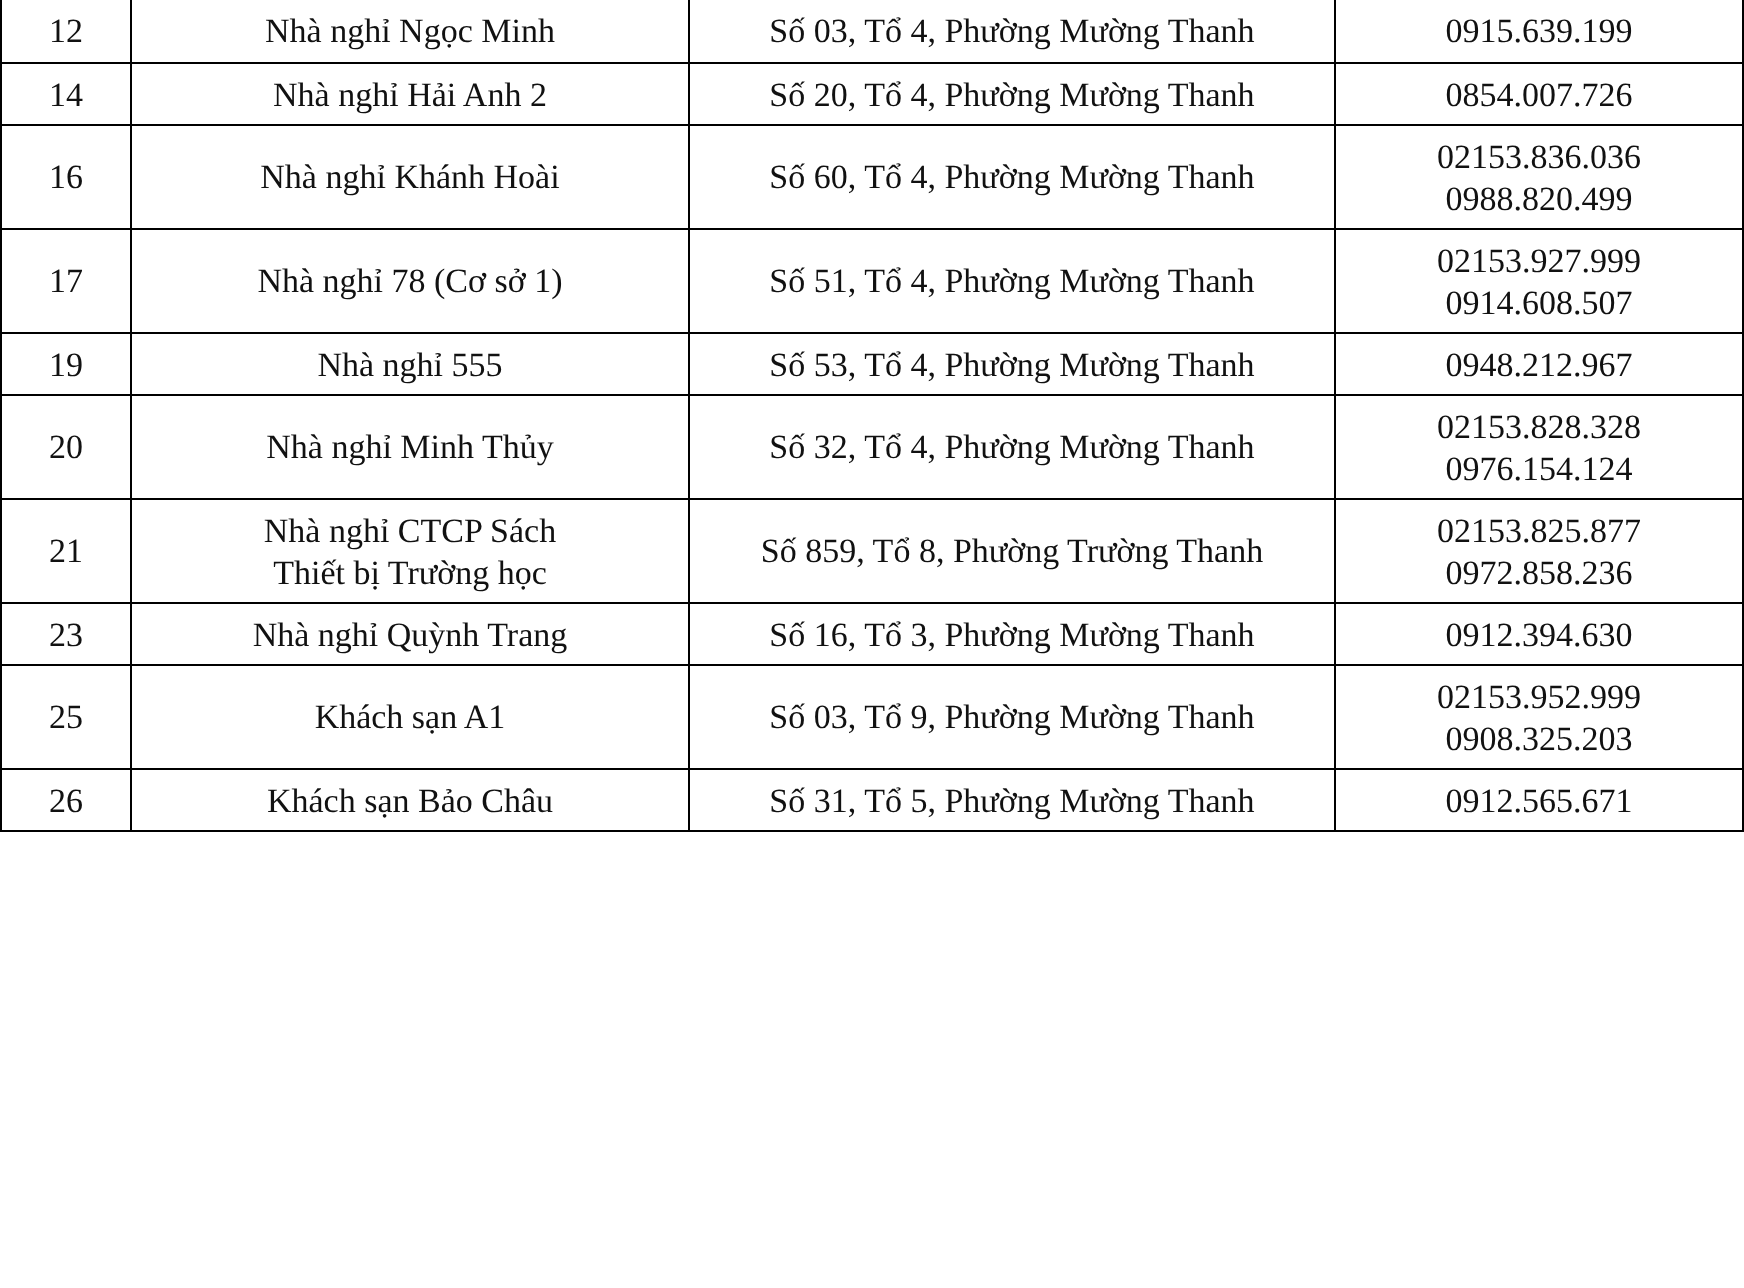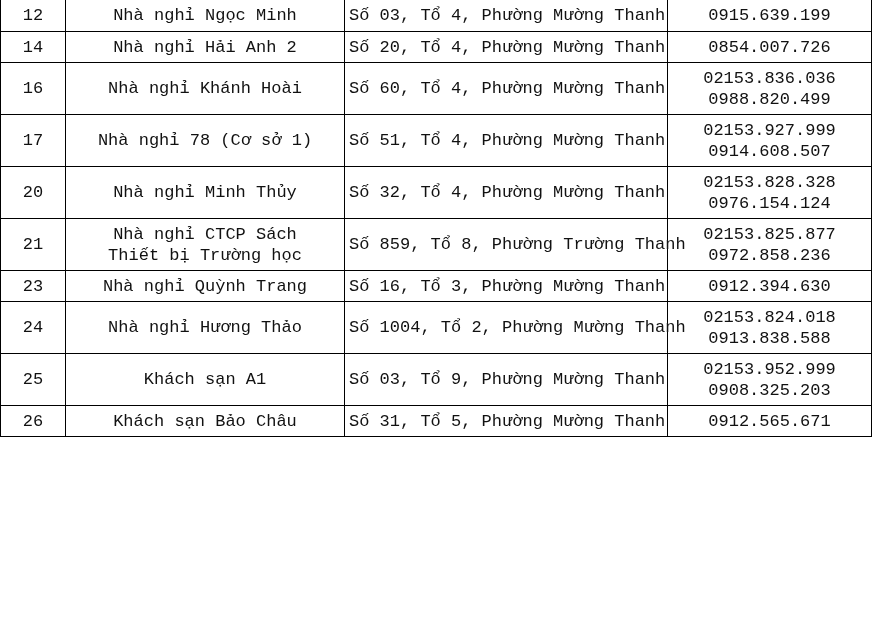--- a/index.html
+++ b/index.html
@@ -13,21 +13,21 @@
       overflow: hidden;
       position: relative;
     }
     table {
       position: absolute;
       left: 0;
       top: -1px;
       border-collapse: collapse;
       table-layout: fixed;
       width: 871px;
-      font-family: Liberation Mono, monospace;
+      font-family: Liberation Serif, serif;
       font-size: 17px;
       color: #111111;
     }
     td {
       border: 1.5px solid #000000;
       text-align: center;
       vertical-align: middle;
       padding: 0 4px;
       line-height: 21px;
       white-space: nowrap;
@@ -95,20 +95,30 @@
           <span class="line">Nhà nghỉ 78 (Cơ sở 1)</span>
         </td>
       <td>Số 51, Tổ 4, Phường Mường Thanh</td>
       <td>
           <span class="line">02153.927.999</span>
           <span class="line">0914.608.507</span>
         </td>
     </tr>
 
 
+    <tr class="h1">
+      <td>19</td>
+      <td>
+          <span class="line">Nhà nghỉ 555</span>
+        </td>
+      <td>Số 53, Tổ 4, Phường Mường Thanh</td>
+      <td>
+          <span class="line">0948.212.967</span>
+        </td>
+    </tr>
 
     <tr class="h2">
       <td>20</td>
       <td>
           <span class="line">Nhà nghỉ Minh Thủy</span>
         </td>
       <td>Số 32, Tổ 4, Phường Mường Thanh</td>
       <td>
           <span class="line">02153.828.328</span>
           <span class="line">0976.154.124</span>
@@ -133,31 +143,20 @@
       <td>23</td>
       <td>
           <span class="line">Nhà nghỉ Quỳnh Trang</span>
         </td>
       <td>Số 16, Tổ 3, Phường Mường Thanh</td>
       <td>
           <span class="line">0912.394.630</span>
         </td>
     </tr>
 
-    <tr class="h2">
-      <td>24</td>
-      <td>
-          <span class="line">Nhà nghỉ Hương Thảo</span>
-        </td>
-      <td>Số 1004, Tổ 2, Phường Mường Thanh</td>
-      <td>
-          <span class="line">02153.824.018</span>
-          <span class="line">0913.838.588</span>
-        </td>
-    </tr>
 
     <tr class="h2">
       <td>25</td>
       <td>
           <span class="line">Khách sạn A1</span>
         </td>
       <td>Số 03, Tổ 9, Phường Mường Thanh</td>
       <td>
           <span class="line">02153.952.999</span>
           <span class="line">0908.325.203</span>

